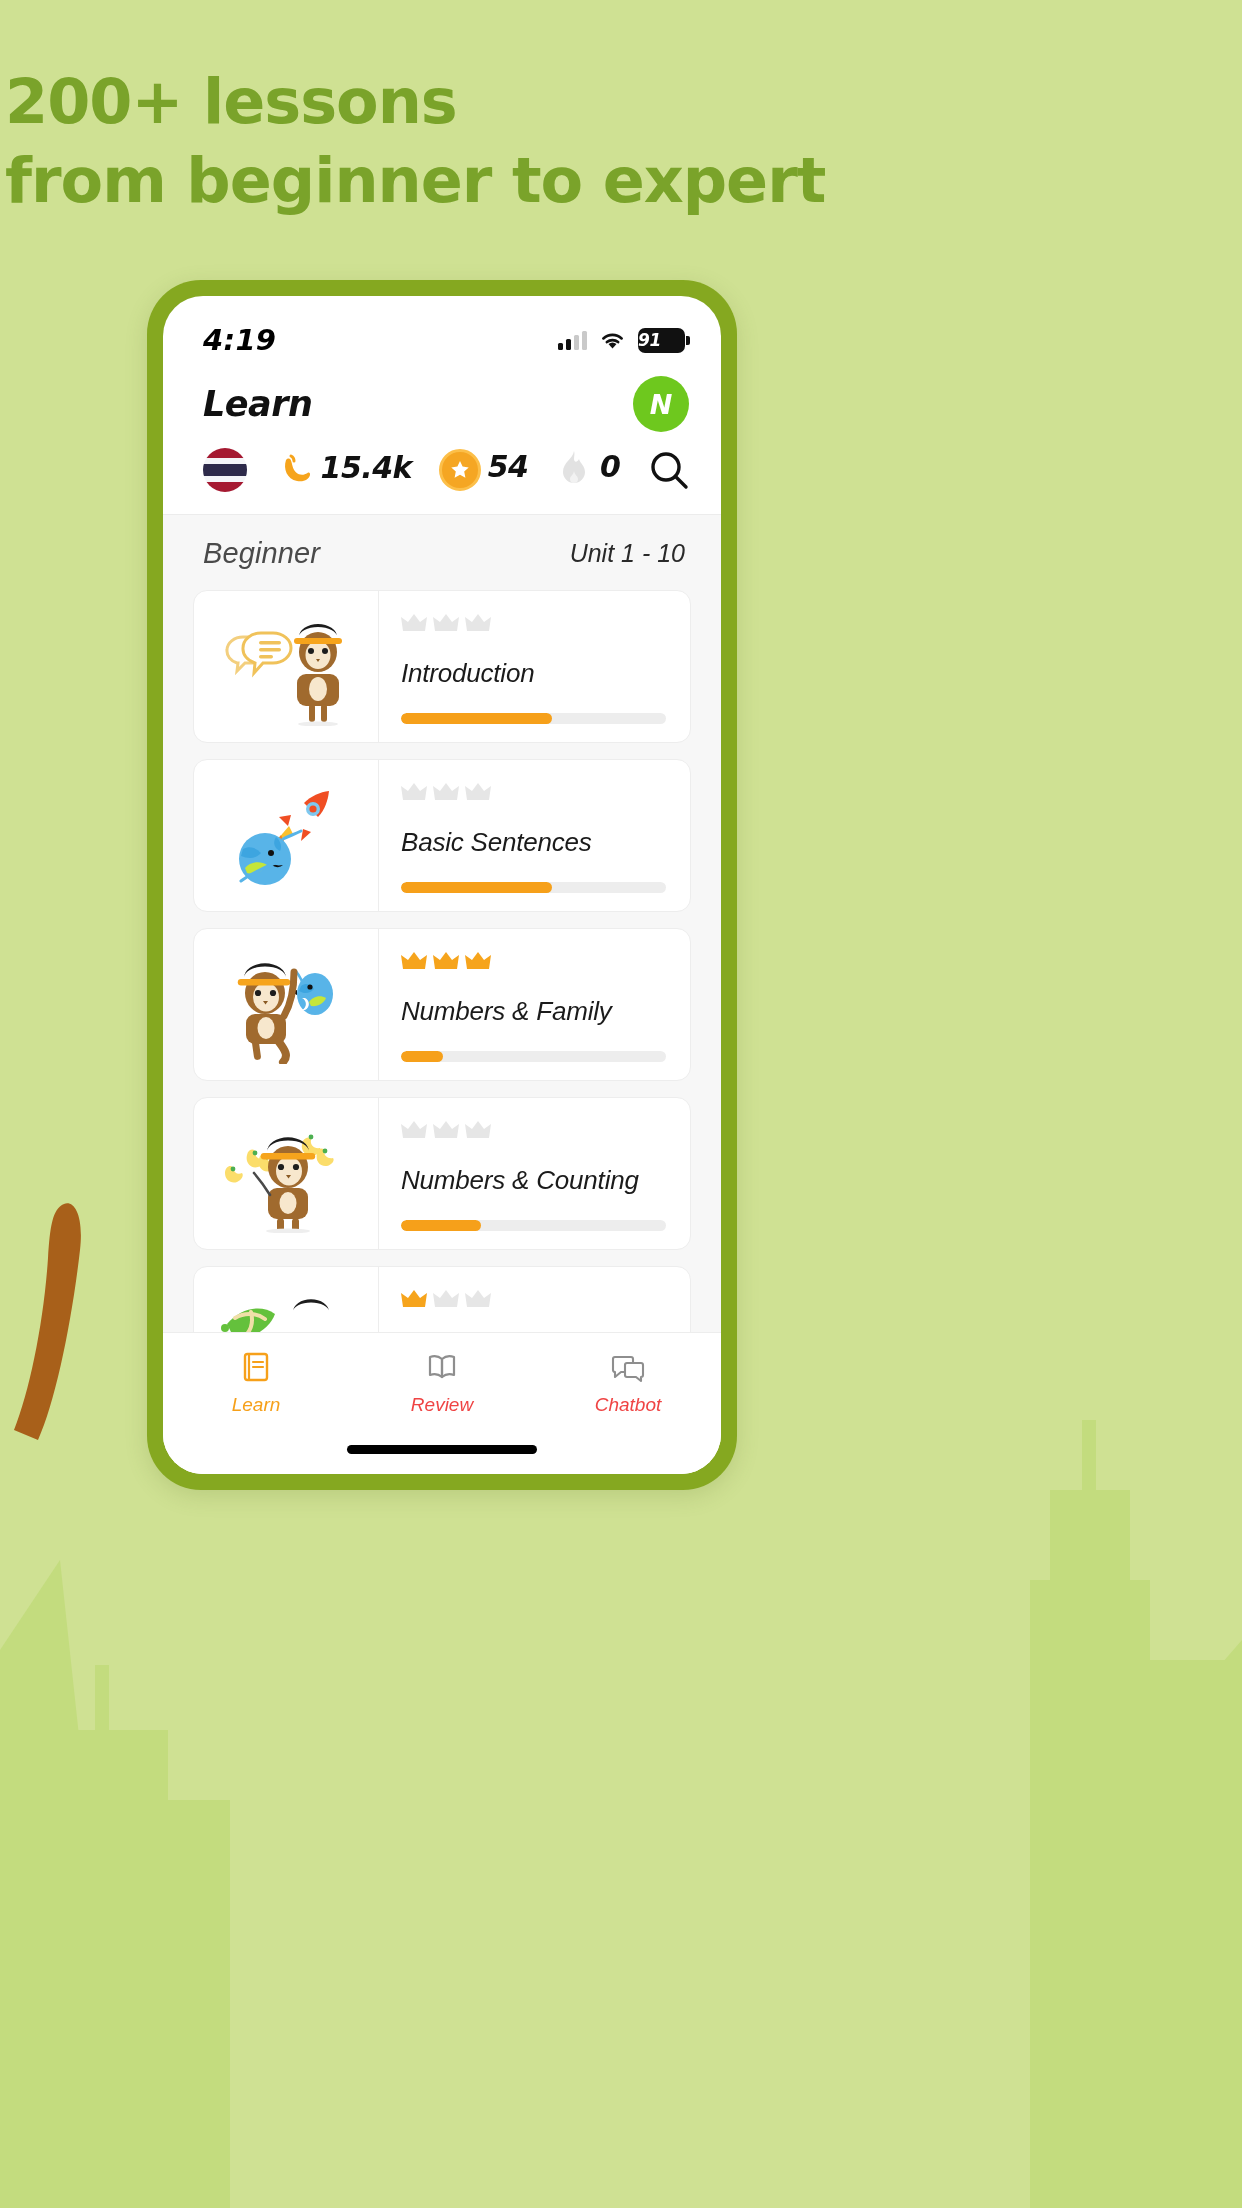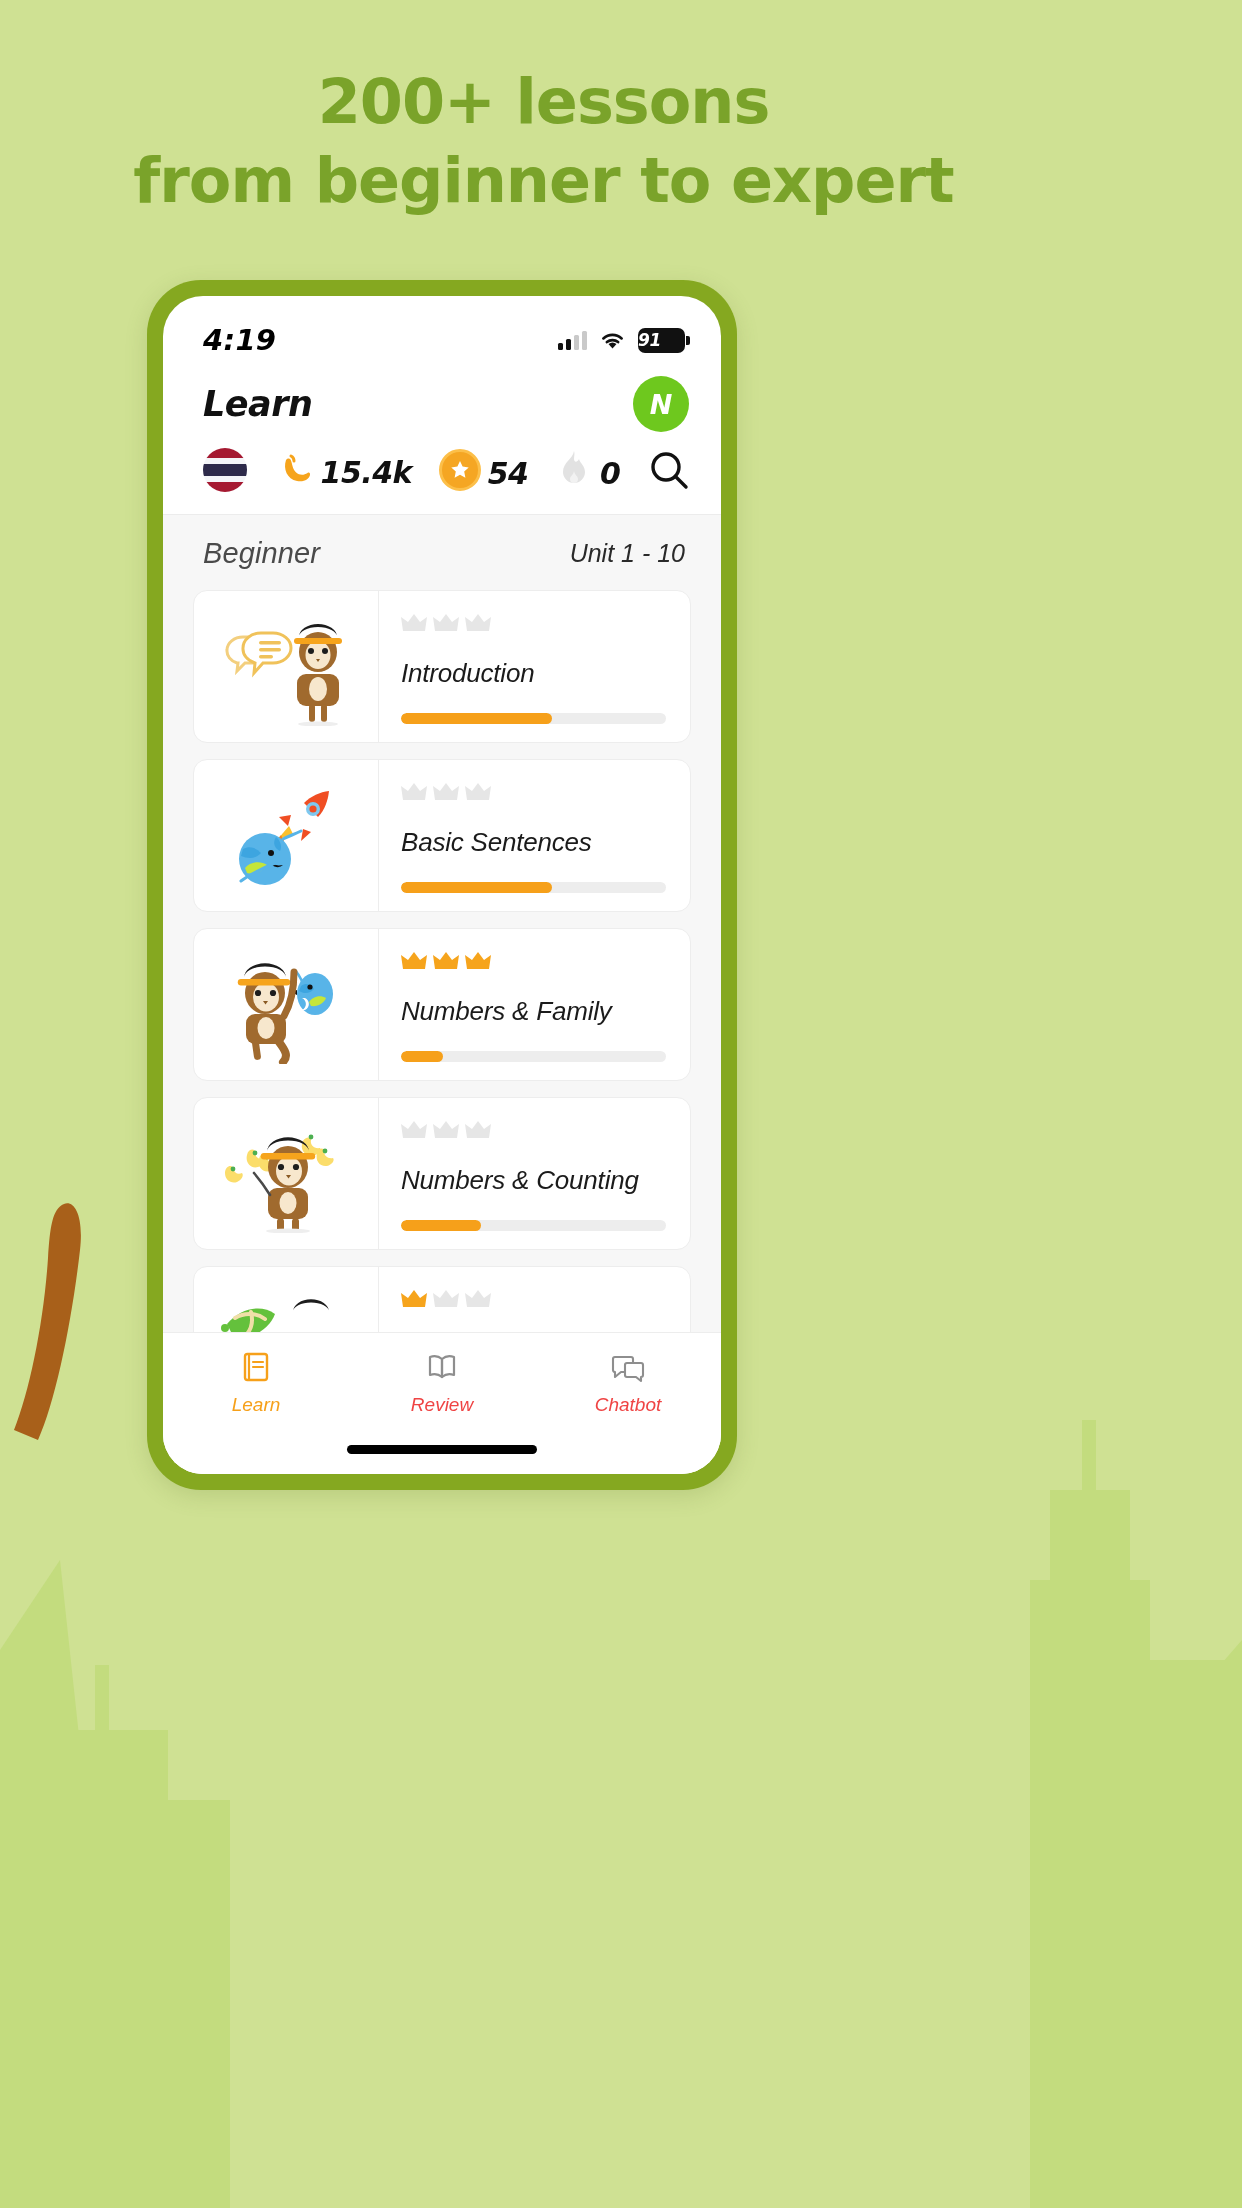--- a/index.html
+++ b/index.html
@@ -9,22 +9,22 @@
     background:#cfe193;
     position:relative;
     overflow:hidden;
   }
 
   
   #bg-decor { position:absolute; inset:0; z-index:0; pointer-events:none; }
 
   
   .headline {
-    position:absolute; top:62px; left:12px; width:1063px;
-    text-align:center; z-index:3;
+    position:absolute; top:62px; left:5px; width:1063px;
+    z-index:3;
   }
   .headline .ln {
     display:block;
     font-family:"DejaVu Sans", sans-serif;
     font-weight:bold;
     font-size:62px;
     letter-spacing:-1px;
     color:#7aa32a;
     line-height:1.28;
   }
@@ -101,21 +101,21 @@
   }
 
   
   .stats {
     flex:0 0 auto;
     display:flex; align-items:center;
     padding:4px 30px 22px 40px;
     border-bottom:1px solid #ececec;
     gap:0;
   }
-  .stat { display:flex; align-items:flex-end; gap:7px; }
+  .stat { display:flex; align-items:flex-start; gap:7px; }
   .stat .num {
     font-family:"DejaVu Sans", sans-serif;
     font-weight:bold; font-size:30px; color:#111; letter-spacing:-.5px;
   }
   .sp { flex:1 1 auto; }
   .flag {
     width:44px; height:44px; border-radius:50%;
     overflow:hidden; position:relative; flex:0 0 44px;
   }
   .flag .s { position:absolute; left:0; width:100%; }

